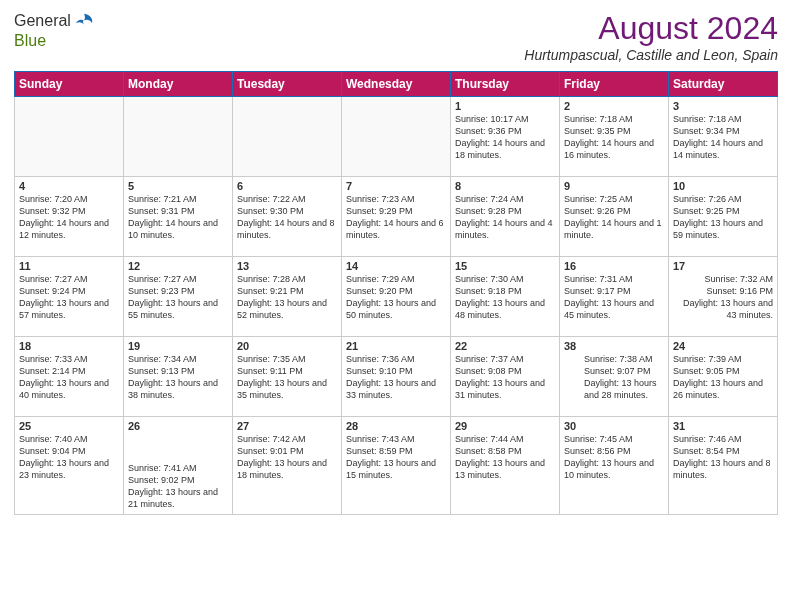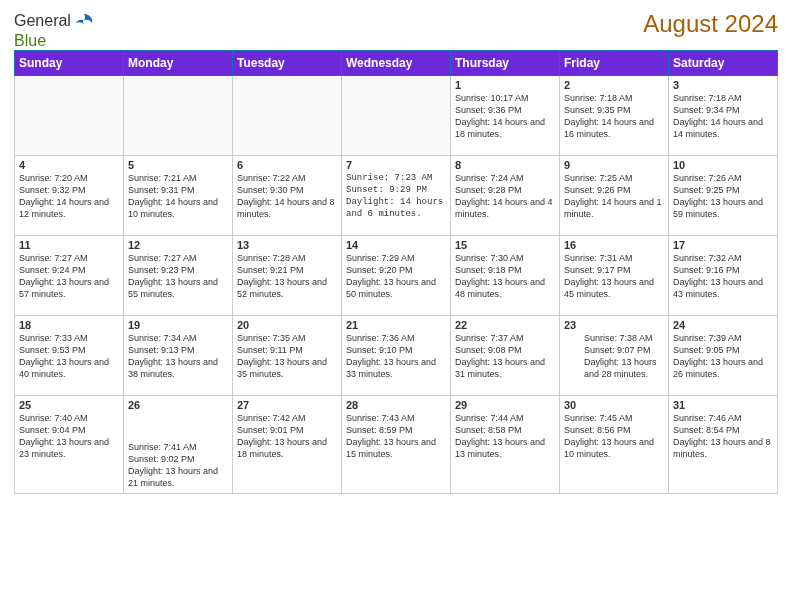--- a/index.html
+++ b/index.html
@@ -12,52 +12,53 @@
     }
     .page {
       width: 792px;
       height: 612px;
       padding: 10px 14px;
     }
     .header {
       display: flex;
       justify-content: space-between;
       align-items: flex-start;
+      margin-bottom: 8px;
     }
     .logo {
       display: flex;
       align-items: center;
     }
     .logo-general { color: #333; }
     .logo-blue { color: #4d7c0f; }
     .logo-icon {
       width: 22px;
       height: 22px;
       margin-left: 2px;
     }
     .title-area {
       text-align: right;
     }
     .month-year {
-      font-size: 24px;
+      font-size: 32px;
       font-weight: normal;
-      color: #a16207;
+      color: #701a75;
     }
     .location {
       font-size: 14px;
       color: #333;
       font-style: italic;
     }
     .calendar {
       width: 100%;
       border-collapse: collapse;
       border: 1px solid #ccc;
     }
     .calendar th {
-      background-color: #6d28d9;
+      background-color: #be185d;
       color: #fff;
       font-size: 12px;
       font-weight: bold;
       padding: 5px 4px;
       text-align: left;
       border: 1px solid #1a6bb5;
     }
     .calendar td {
       vertical-align: top;
       border: 1px solid #ccc;
@@ -98,20 +99,21 @@
           <svg class="logo-icon" viewBox="0 0 30 30">
             <path d="M15 5 C20 5, 28 10, 26 18 C24 14, 20 12, 15 14 C18 10, 15 5 15 5Z" fill="#1a6bb5"></path>
             <path d="M15 14 C10 12, 6 14, 4 18 C8 16, 12 16, 15 20 C15 20, 12 14, 15 14Z" fill="#1a6bb5"></path>
           </svg>
         </div>
         <div class="logo-blue">Blue</div>
       </div>
     </div>
     <div class="title-area">
       <div class="month-year">August 2024</div>
+      <div class="location">Hurtumpascual, Castille and Leon, Spain</div>
     </div>
   </div>
 
   <table class="calendar">
     <thead>
       <tr>
         <th>Sunday</th>
         <th>Monday</th>
         <th>Tuesday</th>
         <th>Wednesday</th>
@@ -159,21 +161,21 @@
 Daylight: 14 hours and 10 minutes.</div>
           </td>
           <td>
             <span class="day-number">6</span>
             <div class="day-info" style="white-space: pre-line;">Sunrise: 7:22 AM
 Sunset: 9:30 PM
 Daylight: 14 hours and 8 minutes.</div>
           </td>
           <td>
             <span class="day-number">7</span>
-            <div class="day-info" style="white-space: pre-line; font-family: Liberation Mono, monospace;">Sunrise: 7:23 AM
+            <div class="day-info" style="white-space: pre-line;">Sunrise: 7:23 AM
 Sunset: 9:29 PM
 Daylight: 14 hours and 6 minutes.</div>
           </td>
           <td>
             <span class="day-number">8</span>
             <div class="day-info" style="white-space: pre-line;">Sunrise: 7:24 AM
 Sunset: 9:28 PM
 Daylight: 14 hours and 4 minutes.</div>
           </td>
           <td>
@@ -221,30 +223,30 @@
 Daylight: 13 hours and 48 minutes.</div>
           </td>
           <td>
             <span class="day-number">16</span>
             <div class="day-info" style="white-space: pre-line;">Sunrise: 7:31 AM
 Sunset: 9:17 PM
 Daylight: 13 hours and 45 minutes.</div>
           </td>
           <td>
             <span class="day-number">17</span>
-            <div class="day-info" style="white-space: pre-line;">Sunrise: 7:32 AM
+            <div class="day-info" style="white-space: pre-line; text-align: right;">Sunrise: 7:32 AM
 Sunset: 9:16 PM
 Daylight: 13 hours and 43 minutes.</div>
           </td>
         </tr>
         <tr>
           <td>
             <span class="day-number">18</span>
             <div class="day-info" style="white-space: pre-line;">Sunrise: 7:33 AM
-Sunset: 9:53 PM
+Sunset: 2:14 PM
 Daylight: 13 hours and 40 minutes.</div>
           </td>
           <td>
             <span class="day-number">19</span>
             <div class="day-info" style="white-space: pre-line;">Sunrise: 7:34 AM
 Sunset: 9:13 PM
 Daylight: 13 hours and 38 minutes.</div>
           </td>
           <td>
             <span class="day-number">20</span>
@@ -258,21 +260,21 @@
 Sunset: 9:10 PM
 Daylight: 13 hours and 33 minutes.</div>
           </td>
           <td>
             <span class="day-number">22</span>
             <div class="day-info" style="white-space: pre-line;">Sunrise: 7:37 AM
 Sunset: 9:08 PM
 Daylight: 13 hours and 31 minutes.</div>
           </td>
           <td>
-            <span class="day-number">23</span>
+            <span class="day-number">38</span>
             <div class="day-info" style="white-space: pre-line; margin-left: 20px;">Sunrise: 7:38 AM
 Sunset: 9:07 PM
 Daylight: 13 hours and 28 minutes.</div>
           </td>
           <td>
             <span class="day-number">24</span>
             <div class="day-info" style="white-space: pre-line;">Sunrise: 7:39 AM
 Sunset: 9:05 PM
 Daylight: 13 hours and 26 minutes.</div>
           </td>

